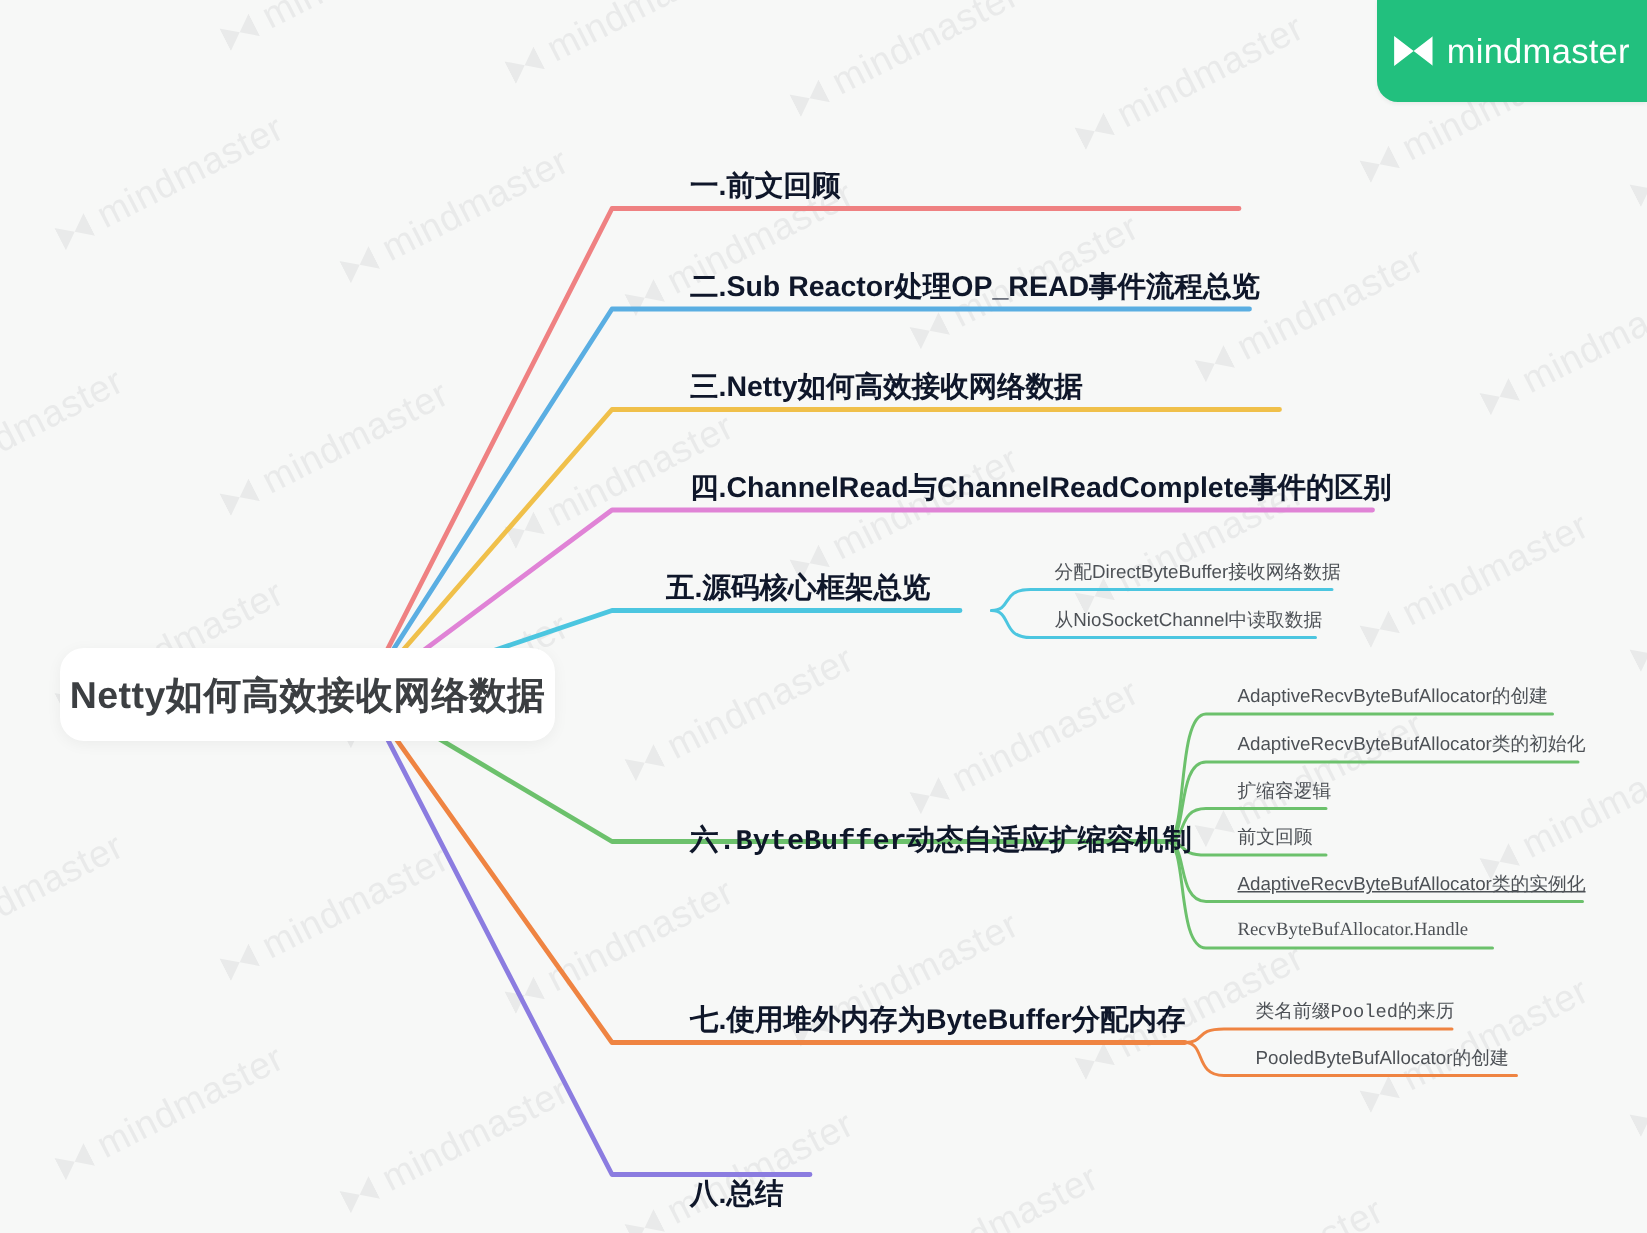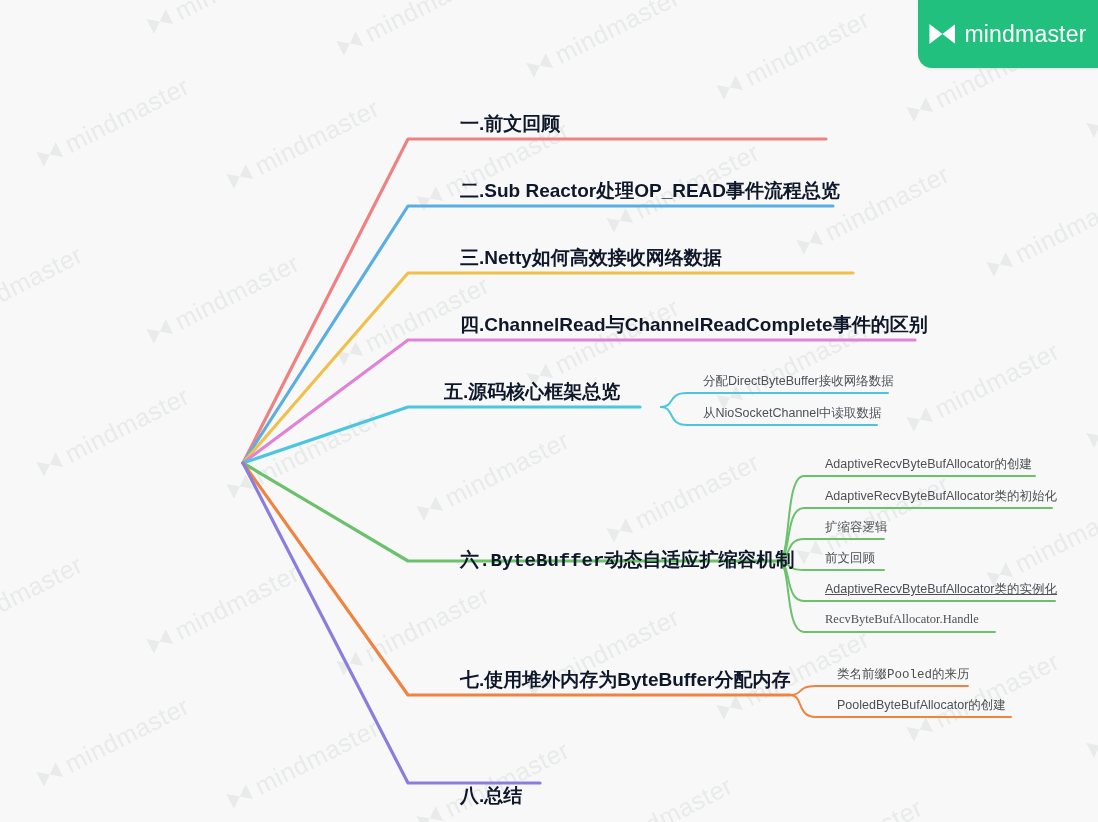--- a/index.html
+++ b/index.html
@@ -256,20 +256,23 @@
       <path d="M 790 695 C 804 695 796 686 816 686 L 968 686" stroke="#ef8442" stroke-width="2" fill="none" stroke-linecap="round" stroke-linejoin="round"></path>
       <path d="M 790 695 C 804 695 796 717 816 717 L 1011 717" stroke="#ef8442" stroke-width="2" fill="none" stroke-linecap="round" stroke-linejoin="round"></path>
       <path d="M 243 463 L 408 783 Q 420 783 426 783 L 540 783" stroke="#8b7ce0" stroke-width="3.2" fill="none" stroke-linecap="round" stroke-linejoin="round"></path>
     </svg>
 
   <div class="logo-badge">
     <span class="logo-mark"></span>
     <span class="logo-text">mindmaster</span>
   </div>
 
+  <div class="root">
+    <span class="root-text">Netty如何高效接收网络数据</span>
+  </div>
 
   <div id="labels">
       <div class="topic" style="left: 456px; top: 111px;"><span>一.前文回顾</span></div>
       <div class="topic" style="left: 456px; top: 178px;"><span>二.Sub Reactor处理OP_READ事件流程总览</span></div>
       <div class="topic" style="left: 456px; top: 245px;"><span>三.Netty如何高效接收网络数据</span></div>
       <div class="topic" style="left: 456px; top: 312px;"><span>四.ChannelRead与ChannelReadComplete事件的区别</span></div>
       <div class="topic" style="left: 440px; top: 379px;"><span>五.源码核心框架总览</span></div>
       <div class="sub" style="left: 700px; top: 373px;"><span>分配DirectByteBuffer接收网络数据</span></div>
       <div class="sub" style="left: 700px; top: 405px;"><span>从NioSocketChannel中读取数据</span></div>
       <div class="topic" style="left: 456px; top: 547px; font-family: Liberation Mono, monospace;"><span>六.ByteBuffer动态自适应扩缩容机制</span></div>

